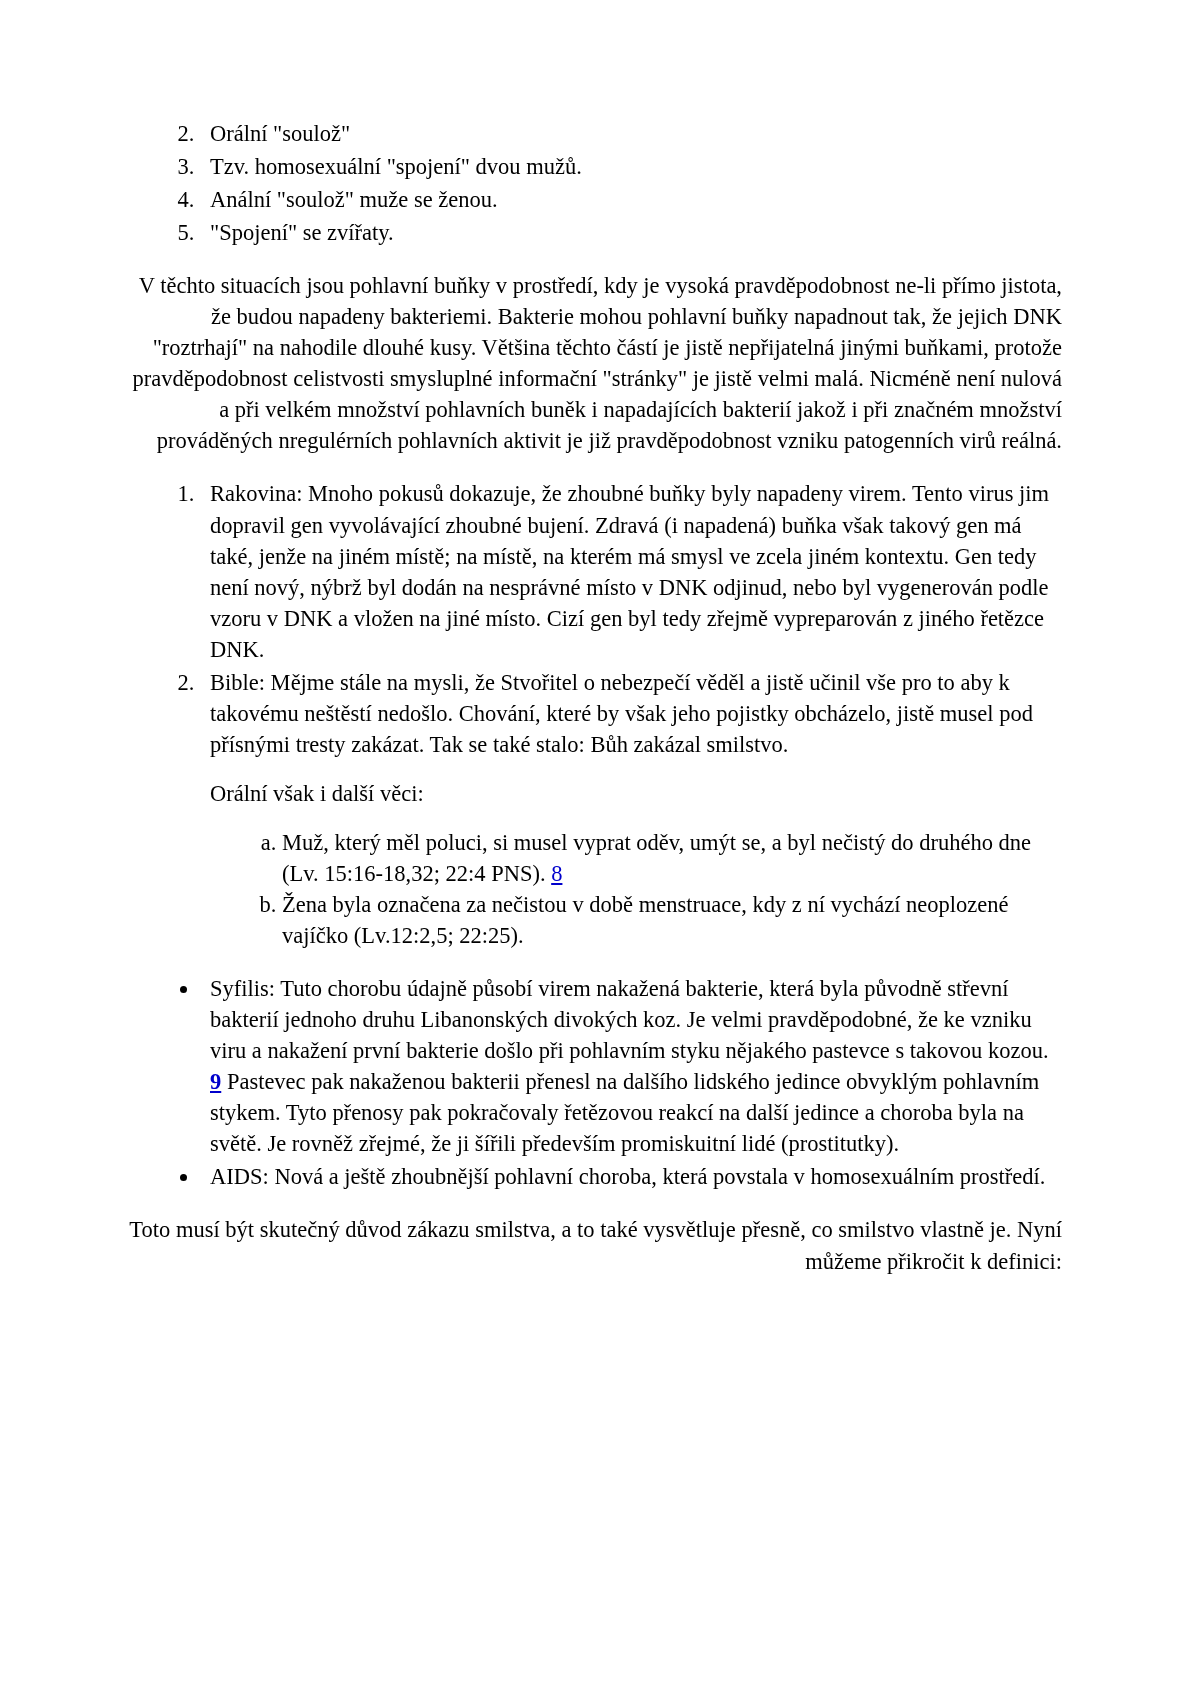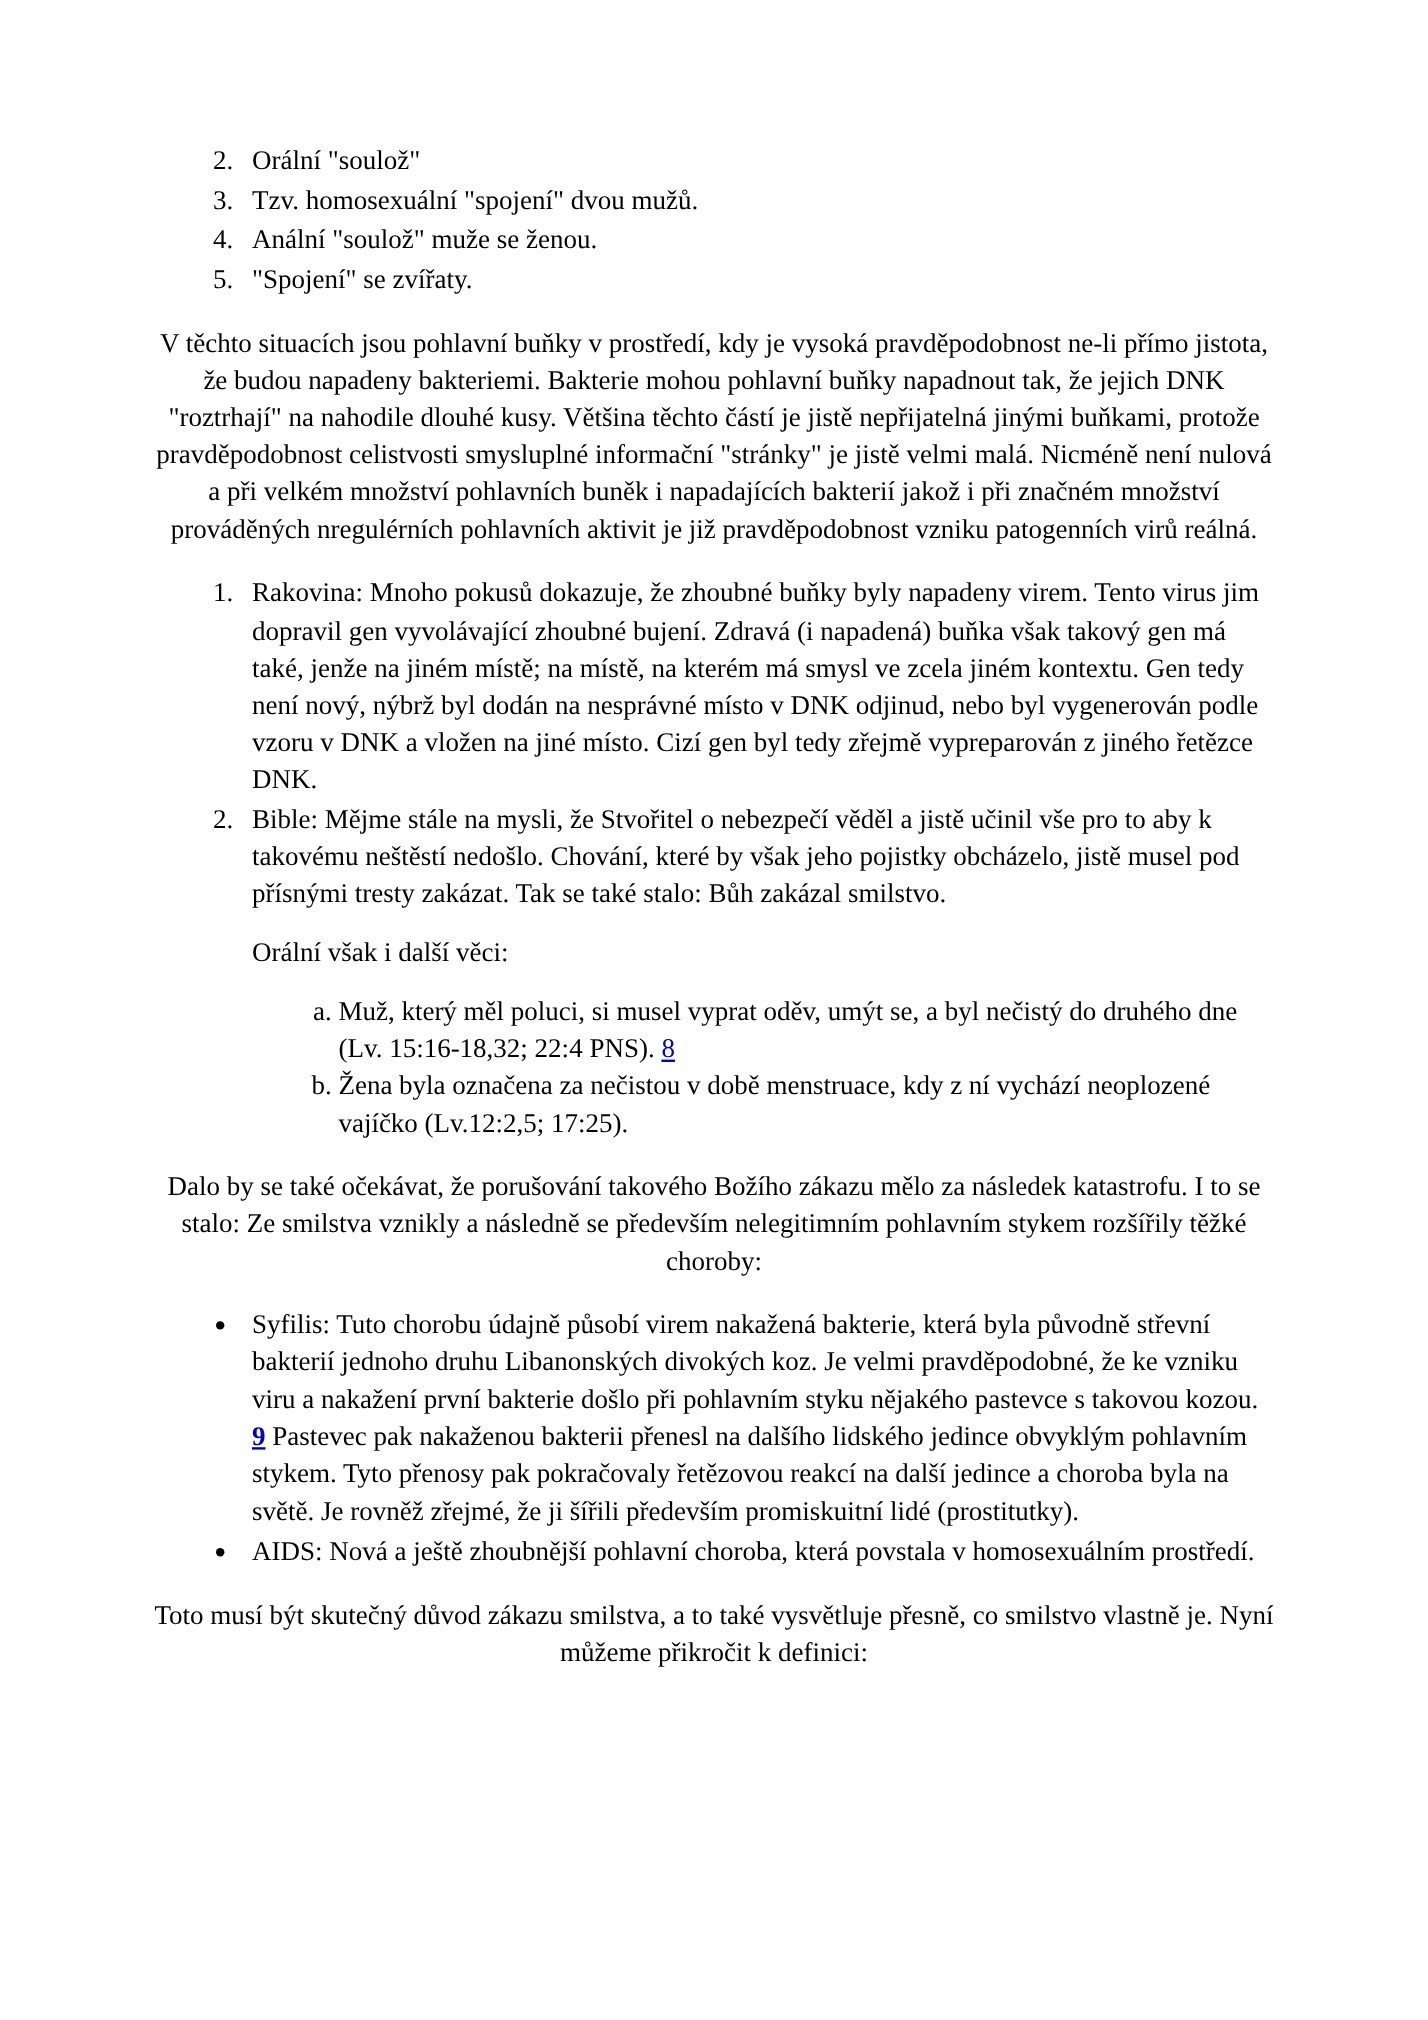--- a/index.html
+++ b/index.html
@@ -20,21 +20,21 @@
     padding: 118px 128px 60px 128px;
     background: #ffffff;
   }
   .doc {
     font-size: 22.5px;
     line-height: 1.38;
     color: #000000;
   }
   p.para {
     margin: 0 0 22px 0;
-    text-align: center;
+    text-align: right;
   }
   ol.numlist, ul.bullist {
     margin: 0 0 22px 0;
     padding-left: 72px;
   }
   ol.numlist > li, ul.bullist > li {
     margin: 0 0 2px 0;
     padding-left: 10px;
   }
   ol.start2 { list-style-type: decimal; }
@@ -77,27 +77,26 @@
         <span class="li-text">Rakovina: Mnoho pokusů dokazuje, že zhoubné buňky byly napadeny virem. Tento virus jim dopravil gen vyvolávající zhoubné bujení. Zdravá (i napadená) buňka však takový gen má také, jenže na jiném místě; na místě, na kterém má smysl ve zcela jiném kontextu. Gen tedy není nový, nýbrž byl dodán na nesprávné místo v DNK odjinud, nebo byl vygenerován podle vzoru v DNK a vložen na jiné místo. Cizí gen byl tedy zřejmě vypreparován z jiného řetězce DNK.</span>
       </li>
       <li>
         <span class="li-text">Bible: Mějme stále na mysli, že Stvořitel o nebezpečí věděl a jistě učinil vše pro to aby k takovému neštěstí nedošlo. Chování, které by však jeho pojistky obcházelo, jistě musel pod přísnými tresty zakázat. Tak se také stalo: Bůh zakázal smilstvo.</span>
         <div class="inner-para">Orální však i další věci:</div>
         <ol class="alpha sublist-wrap">
           <li>
             <span class="li-text">Muž, který měl poluci, si musel vyprat oděv, umýt se, a byl nečistý do druhého dne (Lv. 15:16-18,32; 22:4 PNS). </span><a class="footnote-link" href="#">8</a>
           </li>
           <li>
-            <span class="li-text">Žena byla označena za nečistou v době menstruace, kdy z ní vychází neoplozené vajíčko (Lv.12:2,5; 17:25).</span>
+            <span class="li-text">Žena byla označena za nečistou v době menstruace, kdy z ní vychází neoplozené vajíčko (Lv.12:2,5; 22:25).</span>
           </li>
         </ol>
       </li>
     </ol>
 
-    <p class="para">Dalo by se také očekávat, že porušování takového Božího zákazu mělo za následek katastrofu. I to se stalo: Ze smilstva vznikly a následně se především nelegitimním pohlavním stykem rozšířily těžké choroby:</p>
 
     <ul class="bullist">
       <li>
         <span class="li-text">Syfilis: Tuto chorobu údajně působí virem nakažená bakterie, která byla původně střevní bakterií jednoho druhu Libanonských divokých koz. Je velmi pravděpodobné, že ke vzniku viru a nakažení první bakterie došlo při pohlavním styku nějakého pastevce s takovou kozou. </span><a class="footnote-bold" href="#">9</a><span class="li-text"> Pastevec pak nakaženou bakterii přenesl na dalšího lidského jedince obvyklým pohlavním stykem. Tyto přenosy pak pokračovaly řetězovou reakcí na další jedince a choroba byla na světě. Je rovněž zřejmé, že ji šířili především promiskuitní lidé (prostitutky).</span>
       </li>
       <li>
         <span class="li-text">AIDS: Nová a ještě zhoubnější pohlavní choroba, která povstala v homosexuálním prostředí.</span>
       </li>
     </ul>
 

